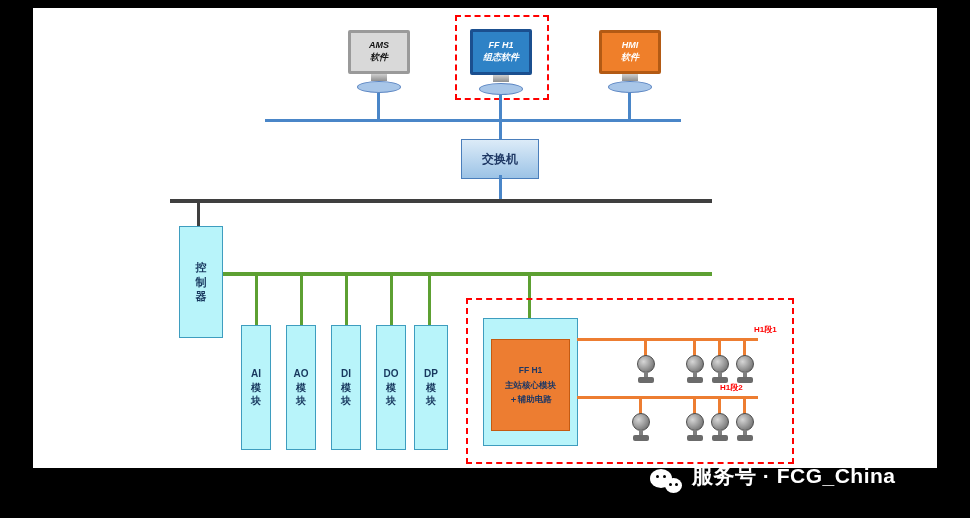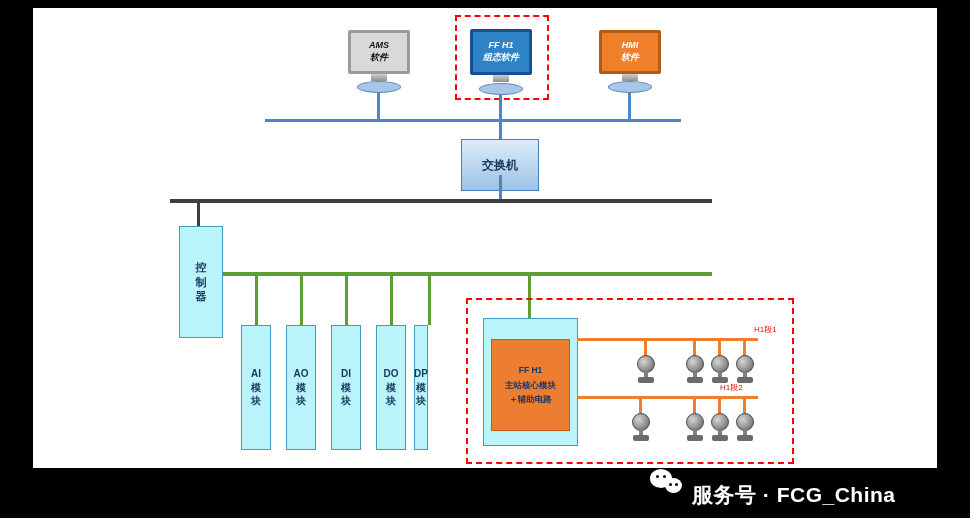--- a/index.html
+++ b/index.html
@@ -34,21 +34,21 @@
   }
 
   .dashed-red { position:absolute; border:2px dashed #ff0000; }
 
   .orange-box {
     position:absolute; background:#ed7d31; border:1px solid #c55a11;
     display:flex; align-items:center; justify-content:center; text-align:center;
     font-size:8.5px; font-weight:bold; color:#1f3864; white-space:pre-line; line-height:1.7;
   }
 
-  .seg-label { position:absolute; color:#ff0000; font-size:8px; font-weight:normal; }
+  .seg-label { position:absolute; color:#ff0000; font-size:8px; font-weight:bold; }
 
   
   .instrument { position:absolute; width:24px; height:30px; }
   .instrument .head {
     position:absolute; left:3px; top:0; width:18px; height:18px; border-radius:50%;
     background:radial-gradient(circle at 35% 35%, #d6d6d6, #8c8c8c 60%, #585858);
     border:1px solid #4d4d4d;
   }
   .instrument .stem { position:absolute; left:10px; top:17px; width:4px; height:6px; background:#7f7f7f; }
   .instrument .foot { position:absolute; left:4px; top:22px; width:16px; height:6px; background:#6b6b6b; border-radius:2px; }
@@ -89,21 +89,21 @@
     <div class="base" style="left:11px; top:51px;"></div>
   </div>
 
   <div class="line" style="left:377px; top:93px; width:3px; height:27px; background:#4a86c8;"></div>
   <div class="line" style="left:499px; top:95px; width:3px; height:25px; background:#4a86c8;"></div>
   <div class="line" style="left:628px; top:93px; width:3px; height:27px; background:#4a86c8;"></div>
 
   <div class="line" style="left:265px; top:119px; width:416px; height:3px; background:#4a86c8;"></div>
 
   <div class="line" style="left:499px; top:122px; width:3px; height:17px; background:#4a86c8;"></div>
-  <div class="switch-box" style="left:461px; top:139px; width:78px; height:52px;">交换机</div>
+  <div class="switch-box" style="left:461px; top:139px; width:78px; height:40px;">交换机</div>
   <div class="line" style="left:499px; top:175px; width:3px; height:26px; background:#4a86c8;"></div>
 
   <div class="line" style="left:170px; top:199px; width:542px; height:4px; background:#3f3f3f;"></div>
 
   <div class="line" style="left:197px; top:203px; width:3px; height:23px; background:#3f3f3f;"></div>
   <div class="box-cyan" style="left:179px; top:226px; width:44px; height:112px;">
     <div class="vlabel" style="font-size:11px;">控
 制
 器</div>
   </div>
@@ -130,21 +130,21 @@
   <div class="box-cyan" style="left:331px; top:325px; width:30px; height:125px;">
     <div class="vlabel" style="font-size:10px;">DI
 模
 块</div>
   </div>
   <div class="box-cyan" style="left:376px; top:325px; width:30px; height:125px;">
     <div class="vlabel" style="font-size:10px;">DO
 模
 块</div>
   </div>
-  <div class="box-cyan" style="left:414px; top:325px; width:14px; height:125px;">
+  <div class="box-cyan" style="left:414px; top:325px; width:34px; height:125px;">
     <div class="vlabel" style="font-size:10px;">DP
 模
 块</div>
   </div>
 
   <div class="dashed-red" style="left:466px; top:298px; width:328px; height:166px;"></div>
 
   <div class="box-cyan" style="left:483px; top:318px; width:95px; height:128px;">
     <div class="orange-box" style="left:7px; top:20px; width:79px; height:92px;">FF H1
 主站核心模块
@@ -210,14 +210,14 @@
   <div class="seg-label" style="left:720px; top:382px;">H1段2</div>
 
   <div class="wechat" style="left:650px; top:469px;">
     <div class="b1"></div>
     <div class="eye" style="left:6px; top:6px;"></div>
     <div class="eye" style="left:13px; top:6px;"></div>
     <div class="b2"></div>
     <div class="eye" style="left:19px; top:14px;"></div>
     <div class="eye" style="left:25px; top:14px;"></div>
   </div>
-  <div class="footer-text" style="left:692px; top:481px;">服务号 · FCG_China</div>
+  <div class="footer-text" style="left:692px; top:462px;">服务号 · FCG_China</div>
 </div>
 
 </body></html>

